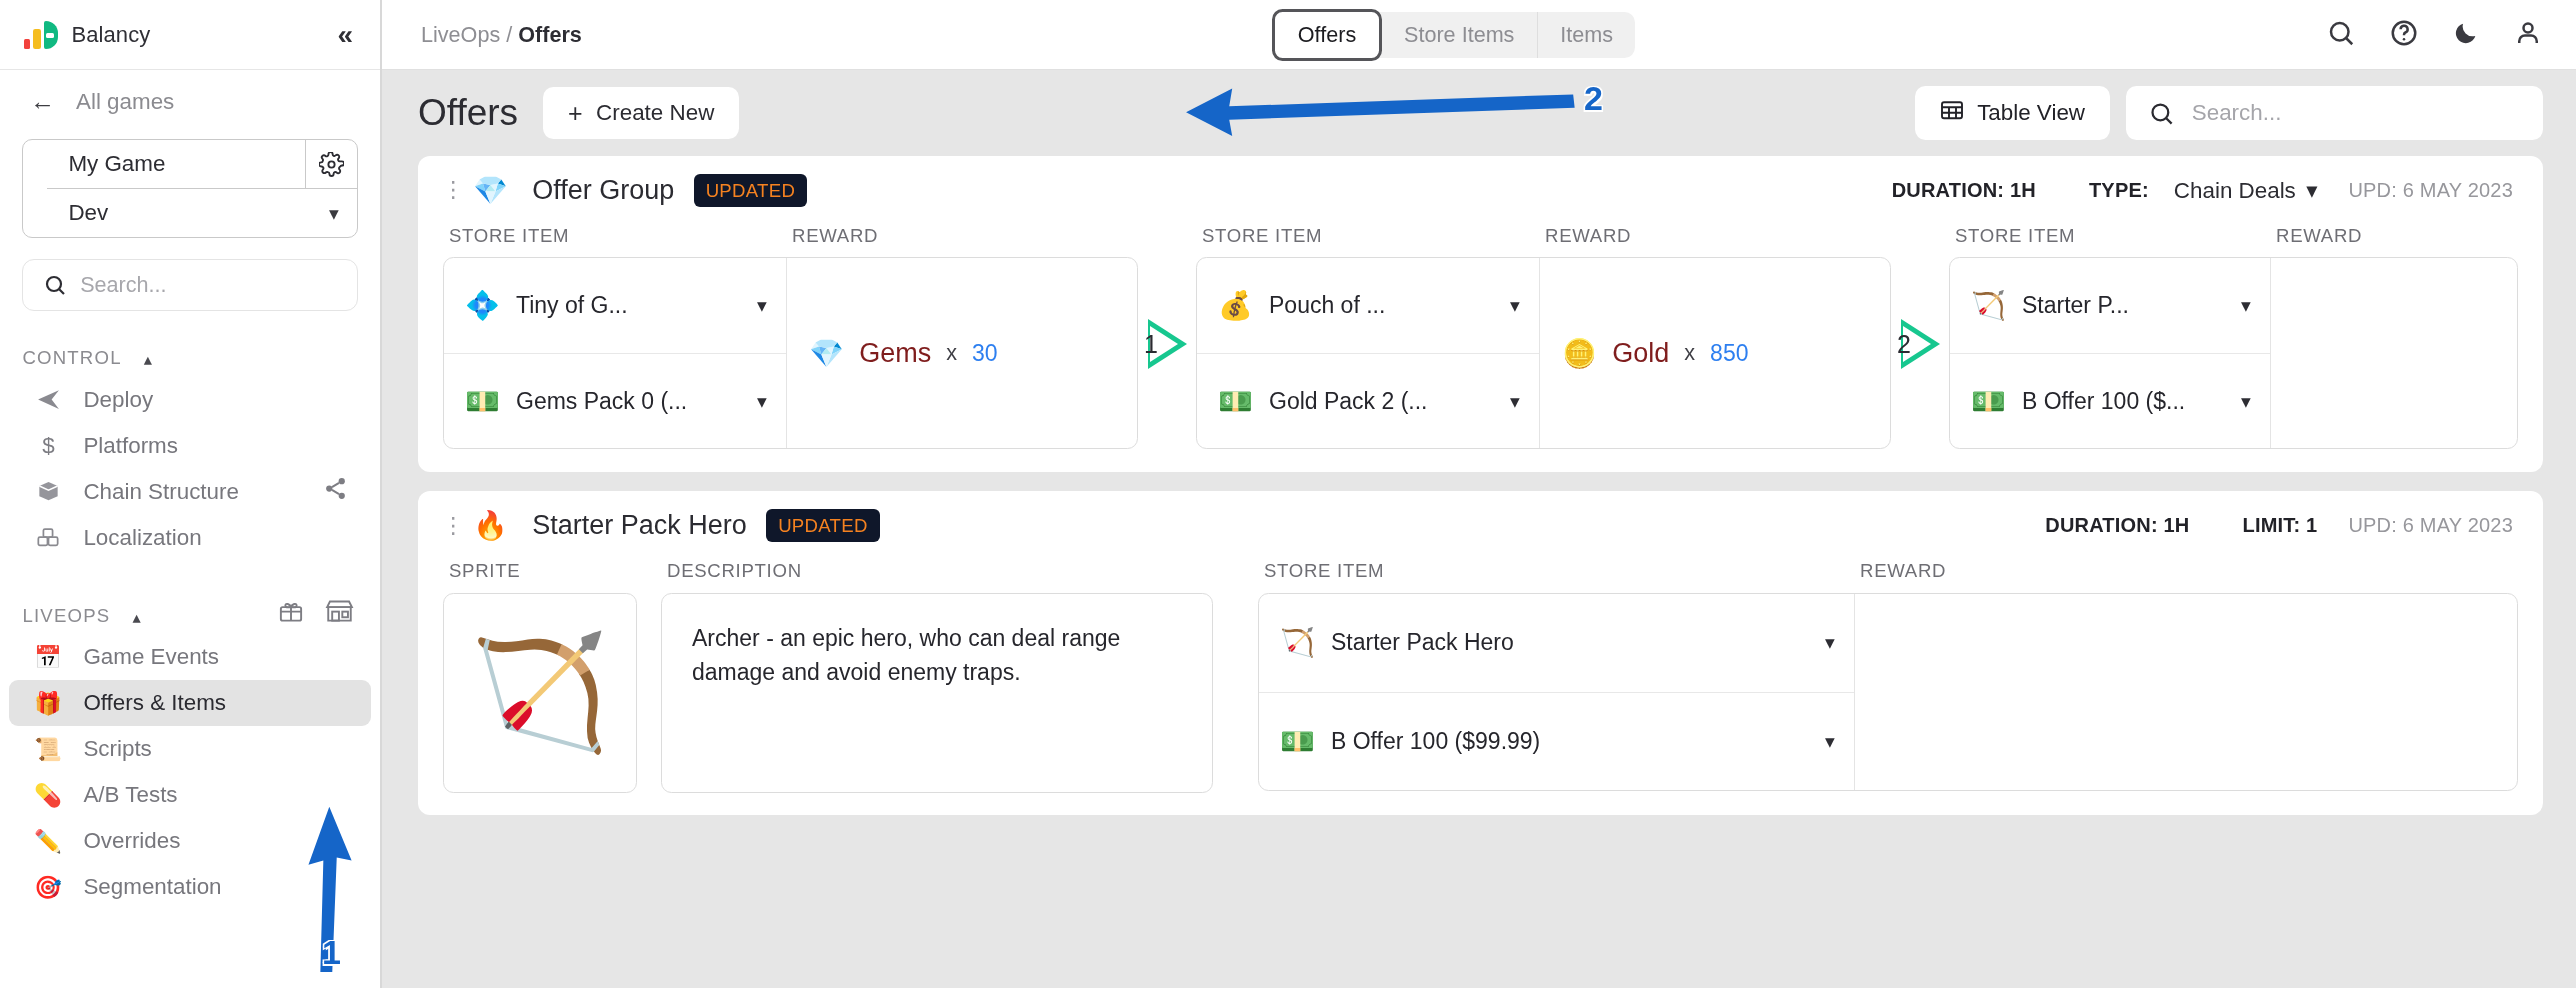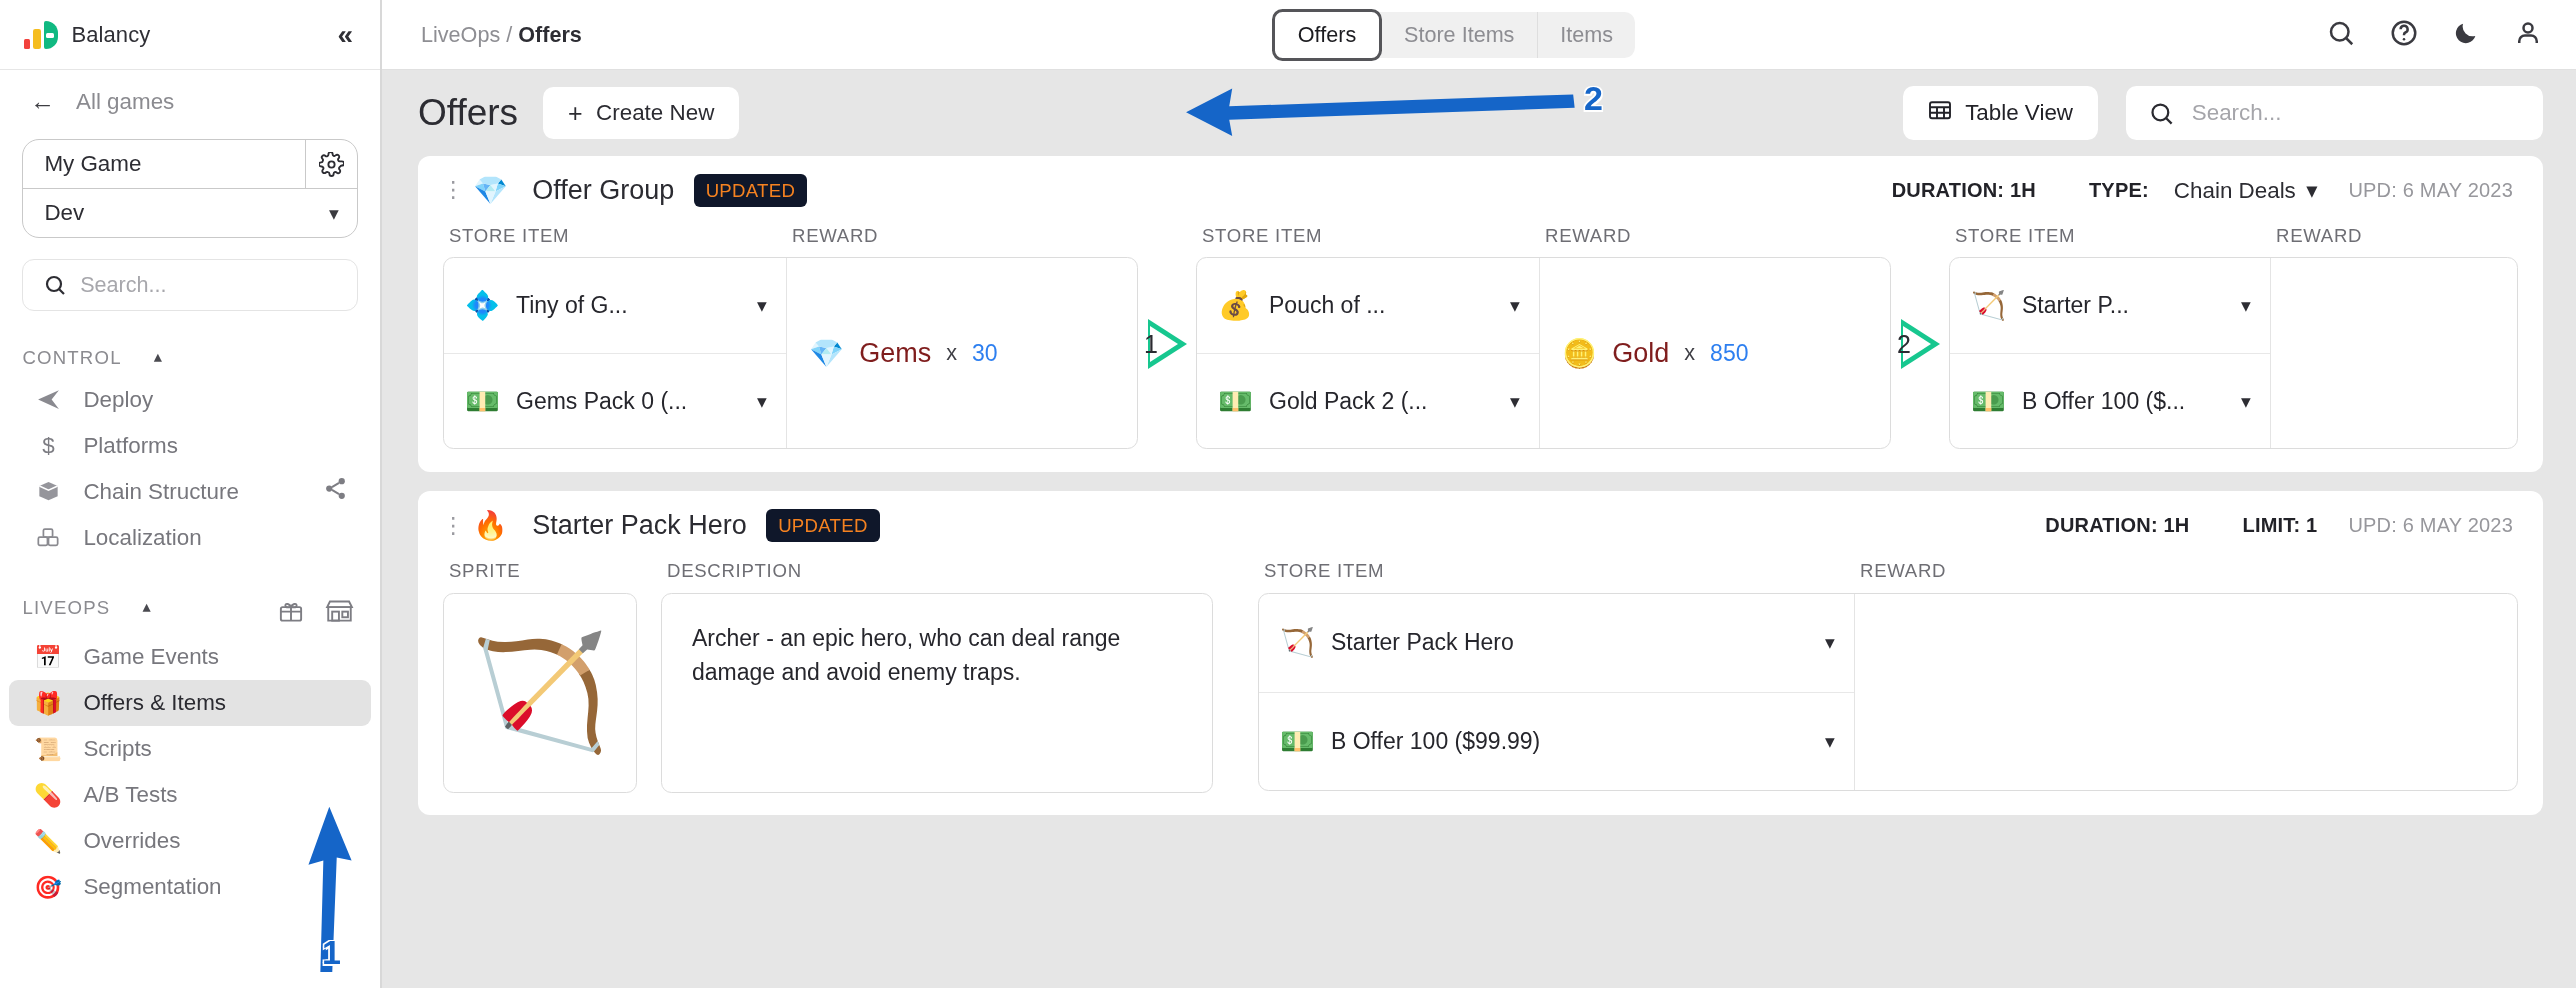--- a/index.html
+++ b/index.html
@@ -32,41 +32,41 @@
   .bar-b::after{content:"";position:absolute;left:2.2px;top:12px;width:8.2px;height:5.2px;background:#fff;border-radius:1.5px;}
   .brand-name { font-size: 22px; color: #2f2f35; font-weight: 400; letter-spacing: 0.1px; }
   .collapse-btn { margin-left: auto; font-size: 28px; color: #2f2f35; line-height: 1; font-weight:700; }
 
   .allgames-row { height: 63px; display: flex; align-items: center; padding: 0 30px; gap: 21px; }
   .back-arrow { font-size: 25px; color: #3d3d42; line-height: 1; }
   .allgames-label { font-size: 22.4px; color: #8b8b90; }
 
   .game-select {
     margin: 6px 22.4px 0 22.4px;
-    border: 1.5px solid #c9c9c9; border-radius: 17px; overflow: hidden;
+    border: 1.5px solid #c9c9c9; border-radius: 10px; overflow: hidden; padding-left: 24px;
   }
   .game-row { display: flex; height: 48px; }
   .game-name { flex: 1; display: flex; align-items: center; padding-left: 21px; font-size: 22.4px; color: #2d2d33; }
   .gear-cell {
     width: 52px; border-left: 1.5px solid #c9c9c9; display: flex;
     align-items: center; justify-content: center;
   }
   .env-row { height: 49px; border-top: 1.5px solid #c9c9c9; display: flex; align-items: center; padding: 0 18px 0 21px; }
   .env-name { font-size: 22.4px; color: #2d2d33; }
   .env-caret { margin-left: auto; font-size: 19.4px; color: #3a3a3f; }
 
   .side-search {
     margin: 21px 22.4px 0 22.4px; height: 52px;
     border: 1.5px solid #e4e4e4; border-radius: 12px;
     display: flex; align-items: center; gap: 13.4px; padding: 0 19.4px;
   }
   .side-search .ph { font-size: 21.6px; color: #a7a7ac; }
 
   .sect-head {
-    display: flex; align-items: flex-start; gap: 32px;
+    display: flex; align-items: flex-end; gap: 22px;
     padding: 36px 25px 7.5px 22.4px;
   }
   .sect-title { font-size: 18.6px; letter-spacing: 1.2px; color: #8b8b90; }
   .sect-chev { font-size: 16.4px; color: #4a4a50; }
   .sect-icons { margin-left: auto; display: flex; gap: 19.4px; align-items:center; }
 
   .nav-item {
     height: 46px; display: flex; align-items: center; gap: 19.4px;
     padding: 0 22.4px 0 24px; margin: 0 9px; border-radius: 9px;
     font-size: 22.4px; color: #77777d;
@@ -104,21 +104,21 @@
   .content { flex: 1; padding: 0 33px 0 36px; overflow: hidden; }
 
   .page-head { height: 86px; display: flex; align-items: center; gap: 25px; position: relative; }
   .page-title { font-size: 37px; color: #2c2c32; font-weight: 400; }
   .create-btn {
     background: #fff; border-radius: 10.4px; height: 52px;
     display: flex; align-items: center; gap: 13.4px; padding: 0 25px;
     font-size: 22.4px; color: #2c2c32;
   }
   .plus { font-size: 25px; color: #2c2c32; line-height: 1; }
-  .head-right { margin-left: auto; display: flex; align-items: center; gap: 28px; }
+  .head-right { margin-left: auto; display: flex; align-items: center; gap: 16px; }
   .tableview-btn {
     background: #fff; border-radius: 10.4px; height: 54px;
     display: flex; align-items: center; gap: 13.4px; padding: 0 25px;
     font-size: 22.4px; color: #222228;
   }
   .main-search {
     background: #fff; border-radius: 10.4px; height: 54px; width: 417px;
     display: flex; align-items: center; gap: 16.4px; padding: 0 22.4px;
   }
   .main-search .ph { font-size: 22.4px; color: #a5a5aa; }

